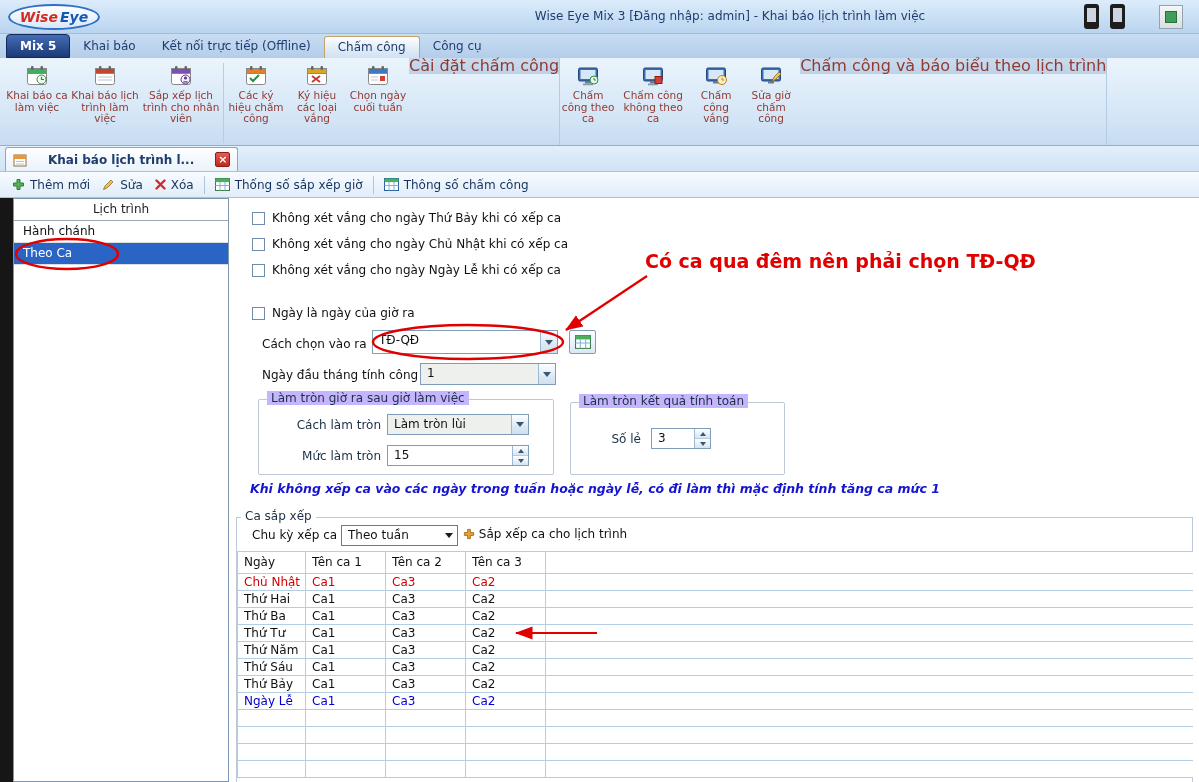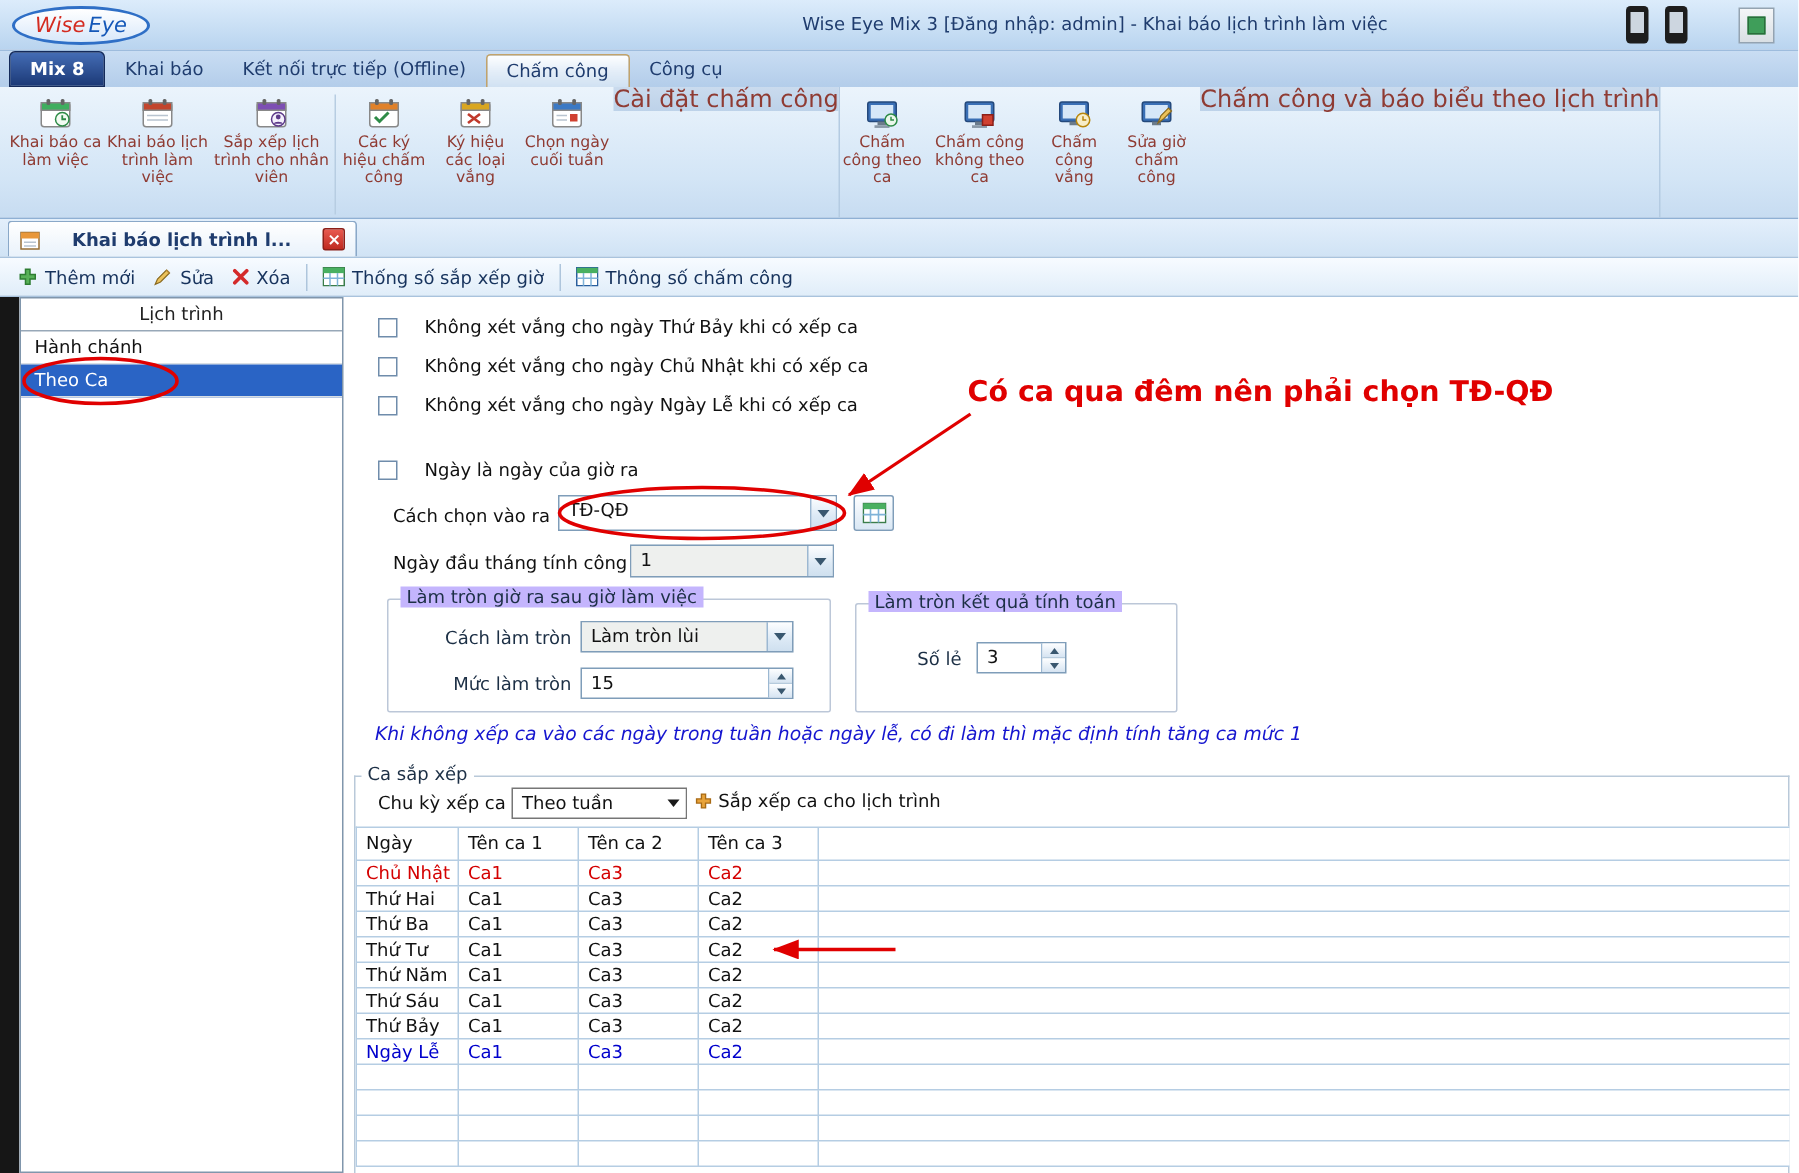--- a/index.html
+++ b/index.html
@@ -2,21 +2,21 @@
 <html><head>
 <meta charset="utf-8">
 <style>
 *{margin:0;padding:0;box-sizing:border-box}
 html,body{width:1199px;height:782px;overflow:hidden}
 body{font-family:"DejaVu Sans","Liberation Sans",sans-serif;font-size:12px;color:#111;background:#fff}
 #app{position:relative;width:1199px;height:782px;background:#fff;overflow:hidden}
 
 
 .titlebar{position:absolute;left:0;top:0;width:100%;height:34px;background:linear-gradient(#dcecfb,#b9d4ef);border-bottom:1px solid #9ebcdd}
-.logo{position:absolute;left:8px;top:4px;width:92px;height:26px;border:2px solid #2f6fc6;border-radius:50%;background:linear-gradient(#ffffff,#d8e8fa);display:flex;align-items:center;justify-content:center;font-weight:normal;font-style:italic;font-size:14px}
+.logo{position:absolute;left:8px;top:4px;width:92px;height:26px;border:2px solid #2f6fc6;border-radius:50%;background:linear-gradient(#ffffff,#d8e8fa);display:flex;align-items:center;justify-content:center;font-weight:bold;font-style:italic;font-size:14px}
 .logo .lw{color:#d42b20}.logo .le{color:#1558b8;margin-left:2px}
 .wtitle{position:absolute;left:430px;top:9px;width:600px;text-align:center;color:#1f3c6e}
 .tb-icons{position:absolute;right:16px;top:4px;display:flex;align-items:center}
 .dev{width:15px;height:25px;background:#1d1d1d;border-radius:3px;position:relative;margin-left:11px}
 .dev::after{content:"";position:absolute;left:3px;top:4px;right:3px;bottom:7px;background:#cdd6e0}
 .trayico{width:24px;height:24px;margin-left:34px;background:linear-gradient(#f4f6f8,#d9dfe4);border:1px solid #94a3b1;display:flex;align-items:center;justify-content:center}
 .trayico i{display:block;width:12px;height:12px;background:#3f9e5a;border:1px solid #2a6e3c}
 
 
 .menubar{position:absolute;top:34px;height:24px;width:100%;background:linear-gradient(#c9ddf3,#b3cdea);display:flex;align-items:flex-end;padding-left:6px}
@@ -46,42 +46,42 @@
 
 
 .dockstrip{position:absolute;left:0;top:198px;width:13px;bottom:0;background:#161616}
 .listpanel{position:absolute;left:13px;top:198px;width:216px;bottom:0;background:#fff;border:1px solid #8096ac}
 .lheader{height:22px;line-height:21px;text-align:center;border-bottom:1px solid #98a8b8;color:#222}
 .litem{height:22px;line-height:21px;padding-left:9px;border-bottom:1px solid #d8dee4;white-space:nowrap}
 .litem.sel{background:#2a64c5;color:#fff}
 
 
 .mlabel{position:absolute;white-space:nowrap}
-.cbrow{position:absolute;display:flex;align-items:center;gap:18px;white-space:nowrap}
+.cbrow{position:absolute;display:flex;align-items:center;gap:7px;white-space:nowrap}
 .cbox{width:13px;height:13px;background:#fff;border:1px solid #6f8cab;flex:none}
 .combo{position:absolute;display:flex;background:#fff;border:1px solid #7f9db9}
 .combo .cval{flex:1;padding:2px 6px;overflow:hidden;white-space:nowrap}
 .combo .cbtn{width:17px;background:linear-gradient(#fdfeff,#dce9f5 60%,#cfe0ef);border-left:1px solid #9cb8d2;display:flex;align-items:center;justify-content:center;flex:none}
 .tri{width:0;height:0;border-left:4px solid transparent;border-right:4px solid transparent;border-top:5px solid #39576f}
 .combo.gray,.combo.gray .cval{background:#eef0ee}
 .combo.flat{border:1px solid #767676}
 .combo.flat .cbtn{background:#fff;border-left:none}
 .combo.flat .tri{border-top-color:#1a1a1a}
 .spinbox{position:absolute;display:flex;background:#fff;border:1px solid #7f9db9}
 .spinbox .sval{flex:1;padding:2px 6px;overflow:hidden}
 .spinctl{width:16px;display:flex;flex-direction:column;border-left:1px solid #9cb8d2;flex:none}
 .sbtn{flex:1;background:linear-gradient(#fdfeff,#d6e4f2);display:flex;align-items:center;justify-content:center}
 .sbtn.up{border-bottom:1px solid #b6cbdd}
 .tri-up{width:0;height:0;border-left:3.5px solid transparent;border-right:3.5px solid transparent;border-bottom:4px solid #39576f}
 .tri-dn{width:0;height:0;border-left:3.5px solid transparent;border-right:3.5px solid transparent;border-top:4px solid #39576f}
 .sqbtn{position:absolute;display:flex;align-items:center;justify-content:center;background:linear-gradient(#fdfeff,#d9e7f4);border:1px solid #7f9db9;border-radius:2px}
 .groupbox{position:absolute;border:1px solid #bcc7d8;border-radius:2px}
 .groupbox .gcap{position:absolute;top:-9px;left:8px;background:#c4b5fd;padding:0 4px;color:#1c2f45;white-space:nowrap}
 .glabel{position:absolute;text-align:right;white-space:nowrap;color:#1c2f45}
-.bluenote{position:absolute;left:250px;top:481px;color:#1515cf;font-weight:normal;font-style:italic;font-size:12.5px;white-space:nowrap}
+.bluenote{position:absolute;left:250px;top:481px;color:#1515cf;font-weight:bold;font-style:italic;font-size:12.5px;white-space:nowrap}
 
 
 .cagroup{position:absolute;left:236px;top:517px;width:957px;height:265px;border:1px solid #b9c9d9;border-bottom:none}
 .cagroup .gcap{position:absolute;top:-9px;left:4px;background:#fff;padding:0 4px;color:#1c2f45}
 .grid{position:absolute;left:237px;top:551px;width:956px;display:grid;grid-template-columns:68px 80px 80px 80px 1fr;border-top:1px solid #b5cde3;border-left:1px solid #b5cde3;background:#fff}
 .grow{display:contents}
 .gcell{height:17px;line-height:16px;padding-left:6px;border-right:1px solid #b5cde3;border-bottom:1px solid #b5cde3;overflow:hidden;white-space:nowrap}
 .gcell.h{height:22px;line-height:21px}
 .gcell.lastc{border-right:none}
 .grow[data-color="red"] .gcell{color:#d40000}
@@ -105,21 +105,21 @@
     <div class="tb-icons">
       <span class="dev"></span>
       <span class="dev"></span>
       <span class="trayico">
           <i></i>
         </span>
     </div>
   </div>
 
   <div class="menubar">
-    <div class="mtab app">Mix 8</div>
+    <div class="mtab app">Mix 5</div>
     <div class="mtab">Khai báo</div>
     <div class="mtab">Kết nối trực tiếp (Offline)</div>
     <div class="mtab sel">Chấm công</div>
     <div class="mtab">Công cụ</div>
   </div>
 
   <div class="ribbon">
     <div class="rgroup">
       <div class="rbtns">
         <div class="rbtn" style="width:66px">

